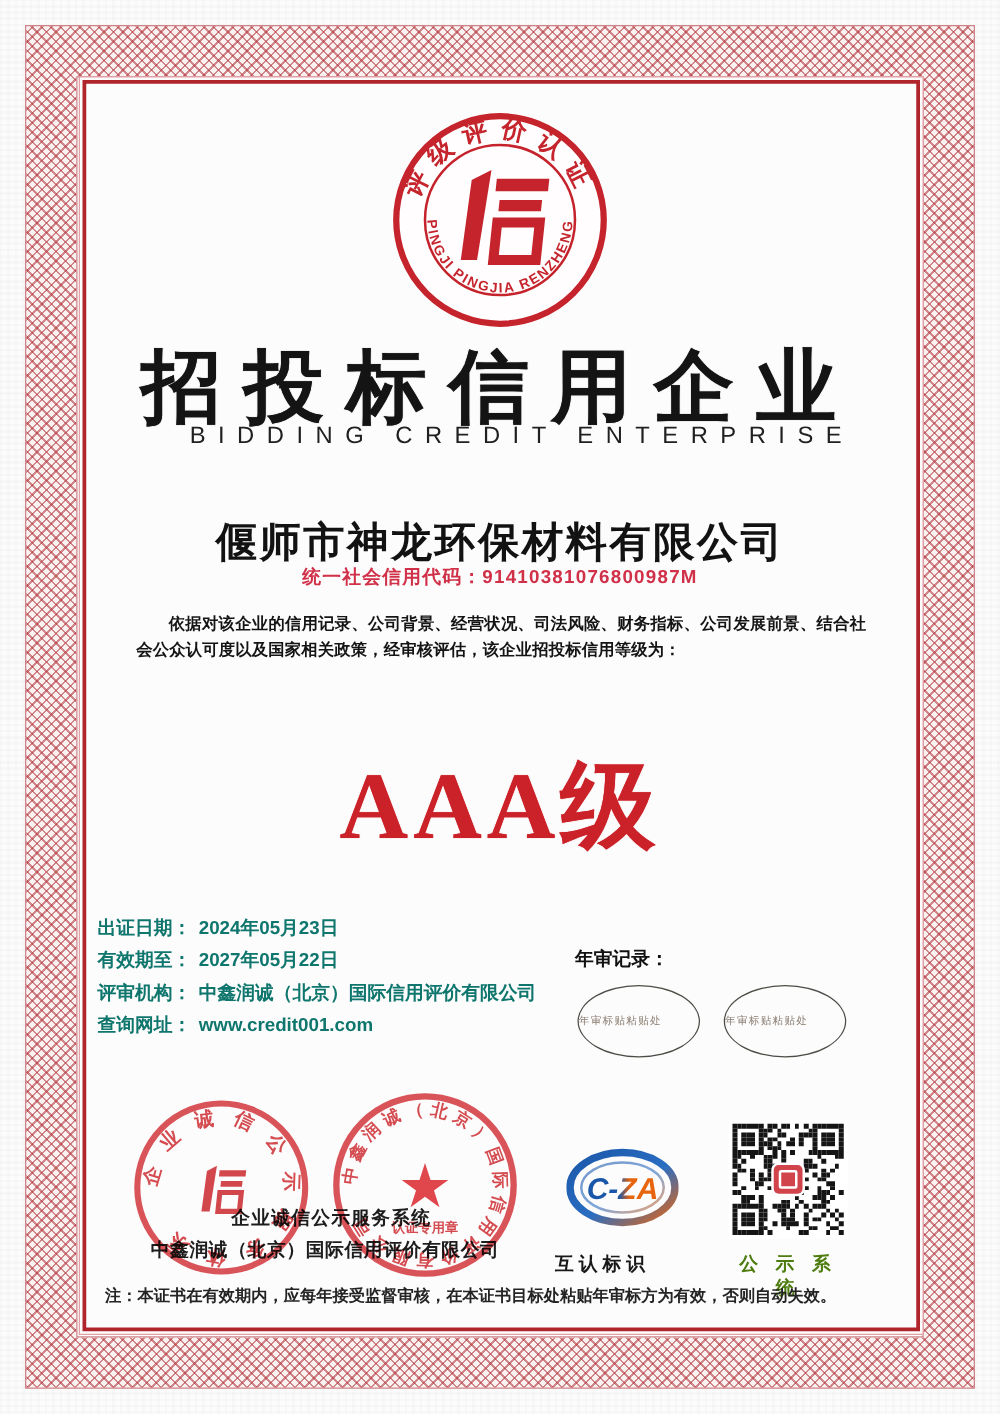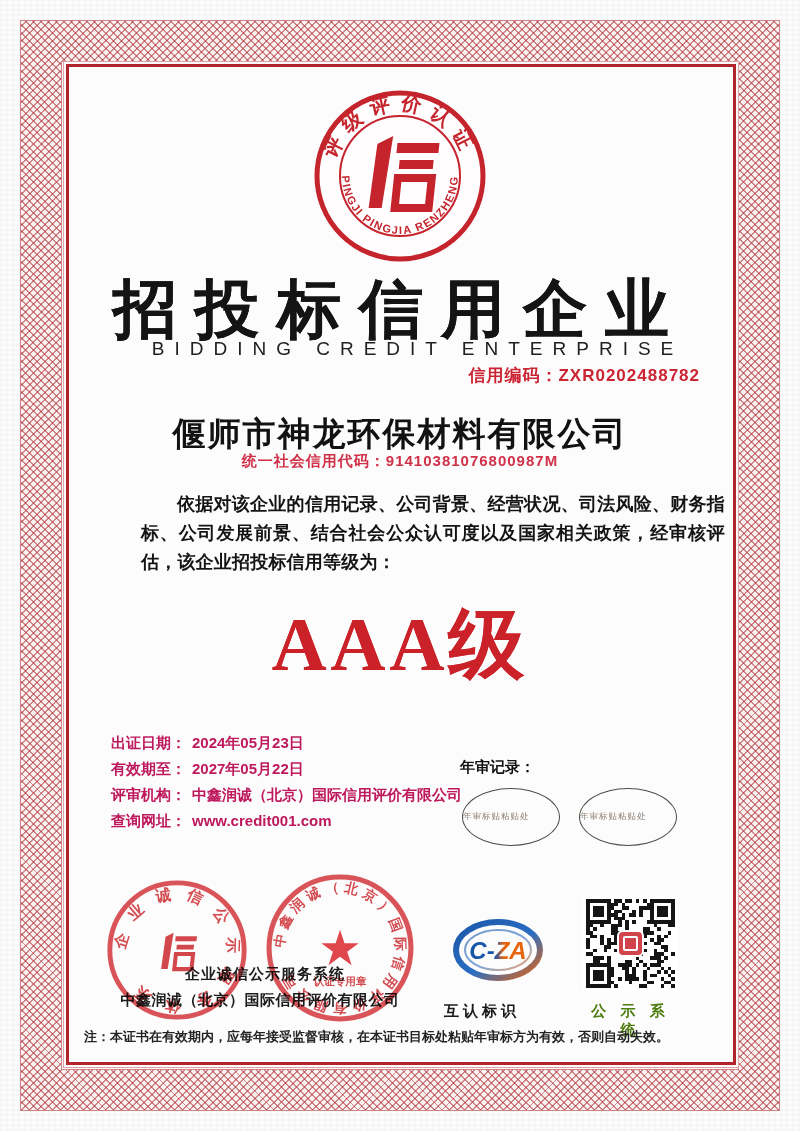--- a/index.html
+++ b/index.html
@@ -23,26 +23,26 @@
   .center{left:0;right:0;text-align:center;}
   .fat{text-shadow:0 0 .6px currentColor;}
 
   .seal-svg{left:310px;top:86px;width:180px;height:180px;}
   .title{top:266px;font-size:64px;font-weight:bold;letter-spacing:18px;color:#141414;
          font-family:"Liberation Sans","DejaVu Sans",sans-serif;}
   .subtitle{top:338px;font-size:19px;letter-spacing:10px;color:#202020;padding-left:35px;}
   .credit-line{top:364px;right:100px;font-size:17px;font-weight:bold;color:#cb2433;letter-spacing:1px;}
   .company{top:412px;font-size:33px;font-weight:bold;letter-spacing:2px;color:#121212;}
   .uscc{top:452px;font-size:15px;font-weight:bold;color:#d03048;letter-spacing:1px;}
-  .paragraph{top:490px;left:109px;width:584px;font-size:18px;line-height:1.6;
-             font-family:Liberation Serif, serif;font-weight:bold;color:#141414;
-             text-align:justify;text-indent:2em;letter-spacing:.2px;margin-left:32px;}
+  .paragraph{top:490px;left:109px;width:584px;font-size:13px;line-height:1.6;
+             font-family:Liberation Mono, monospace;font-weight:bold;color:#141414;
+             text-align:justify;text-indent:2em;letter-spacing:.2px;}
   .grade{top:594px;font-size:76px;font-weight:bold;color:#cb2128;letter-spacing:4px;
          font-family:"Liberation Serif","DejaVu Serif",serif;}
-  .details{left:111px;top:733px;font-size:15px;font-weight:bold;color:#be185d;}
+  .details{left:78px;top:733px;font-size:15px;font-weight:bold;color:#0f766e;}
   .detail-row{height:26px;line-height:20px;white-space:nowrap;}
   .detail-row .lbl{margin-right:6px;}
   .annual-label{left:460px;top:758px;font-size:15px;font-weight:bold;color:#111;}
   .oval{width:96px;height:56px;border:1.5px solid #4d4d48;border-radius:50%;
         display:flex;align-items:center;justify-content:flex-start;background:transparent;}
   .oval1{left:462px;top:788px;}
   .oval2{left:579px;top:788px;}
   .oval span{font-size:8.5px;color:#8a7e72;letter-spacing:1px;}
   .stamp{opacity:.93;mix-blend-mode:multiply;}
   .stamp-left{left:104px;top:877px;width:146px;height:146px;z-index:5;}
@@ -92,23 +92,20 @@
       <polygon points="64,58 79,50 75,122 62,122"></polygon>
       <rect x="84" y="57" width="42" height="10"></rect>
       <rect x="88" y="74" width="34" height="9"></rect>
       <rect x="88" y="92" width="34" height="30" fill="none" stroke="#c5242c" stroke-width="8"></rect>
     </g>
   </svg>
 
   <div class="abs center title fat">招投标信用企业</div>
   <div class="abs center subtitle">BIDDING CREDIT ENTERPRISE</div>
 
-  <div class="abs credit-line">
-    <span>信用编码：</span><span>ZXR0202488782</span>
-  </div>
 
   <div class="abs center company">偃师市神龙环保材料有限公司</div>
   <div class="abs center uscc">
     <span>统一社会信用代码：</span><span>91410381076800987M</span>
   </div>
 
   <div class="abs paragraph">依据对该企业的信用记录、公司背景、经营状况、司法风险、财务指标、公司发展前景、结合社会公众认可度以及国家相关政策，经审核评估，该企业招投标信用等级为：</div>
 
   <div class="abs center grade fat">AAA级</div>
 

